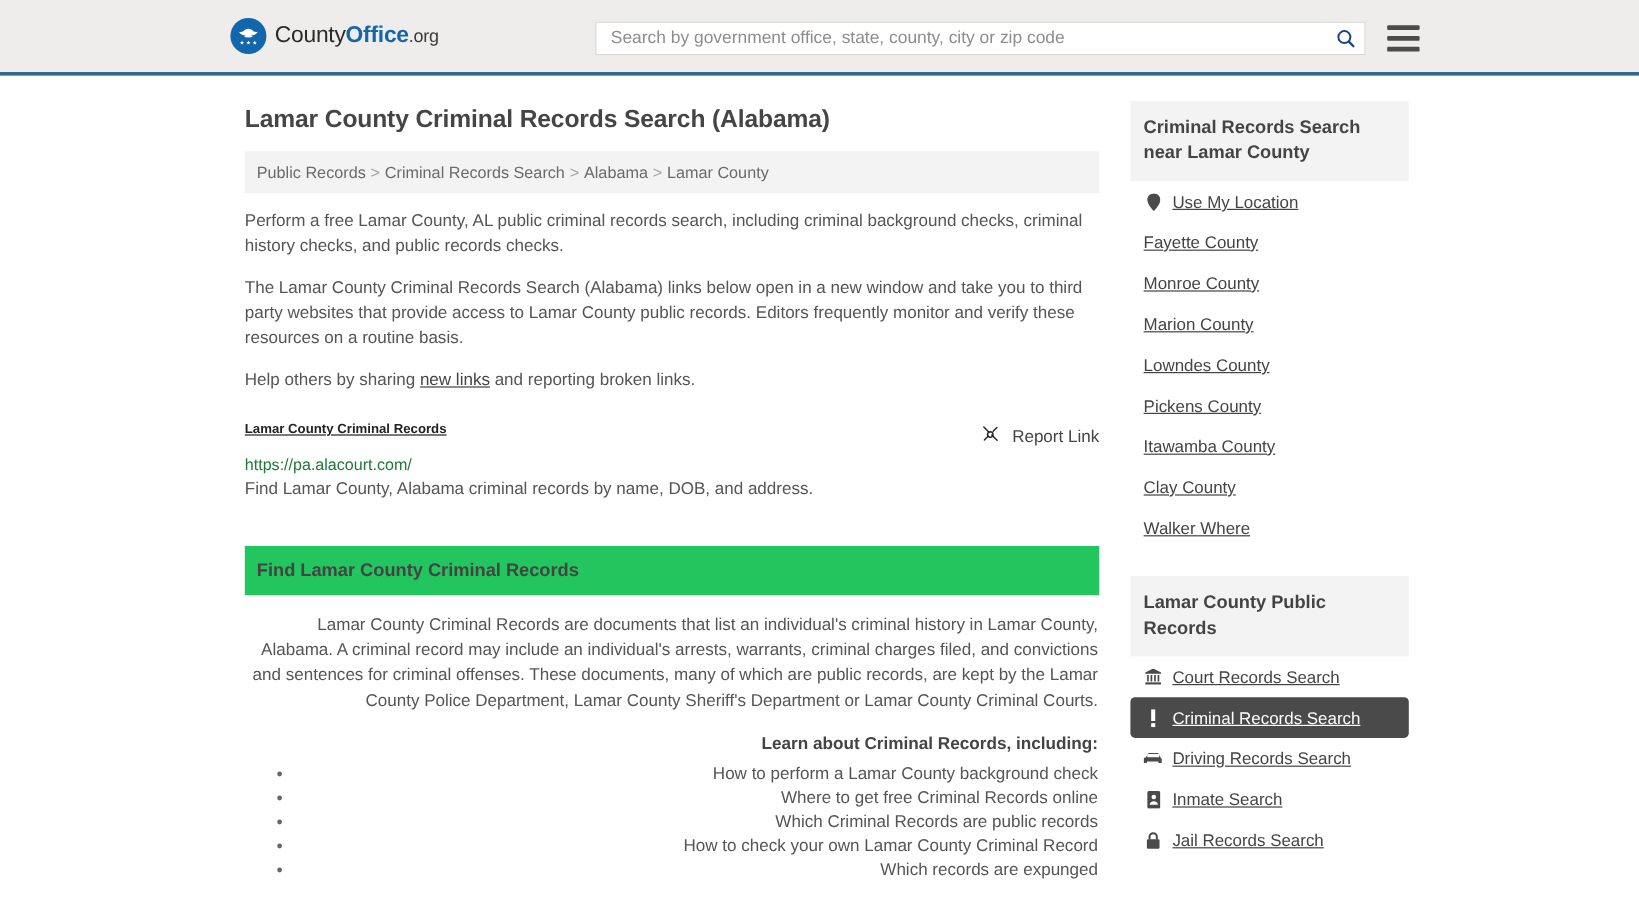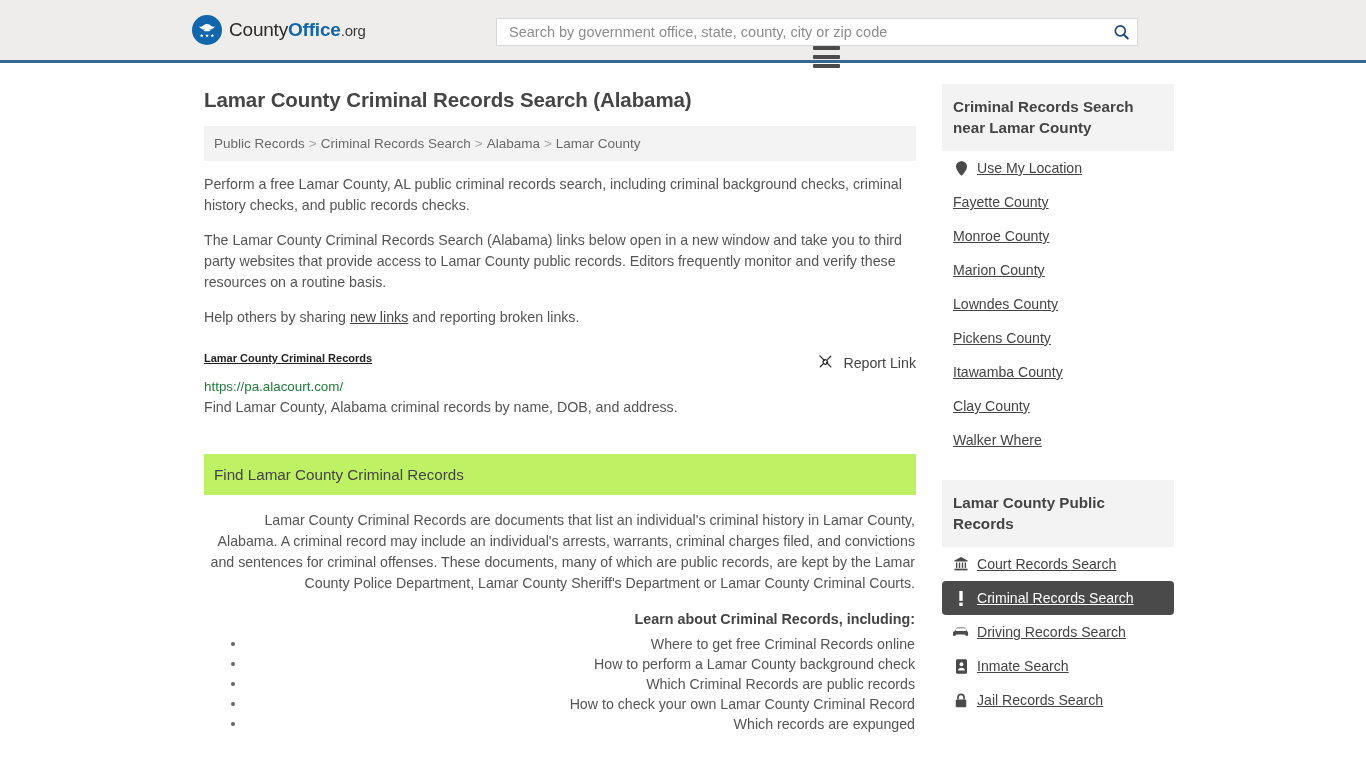--- a/index.html
+++ b/index.html
@@ -46,21 +46,20 @@
   .logo-text .t1 { color: #2b2b2b; }
   .logo-text .t2 { color: #1266ac; font-weight: bold; }
   .logo-text .t3 { color: #3b3b3b; font-size: 15px; }
 
   .search-area {
     position: absolute;
     left: 496px;
     top: 18px;
     display: flex;
     align-items: center;
-    flex-direction: column;
   }
   .search-box {
     width: 642px;
     height: 28px;
     background: #ffffff;
     border: 1px solid #d8d8d8;
     display: flex;
     align-items: center;
     padding: 0 6px 0 10px;
   }
@@ -154,24 +153,24 @@
     margin-top: 6px;
   }
   .result-desc {
     font-size: 14.2px;
     color: #555;
     margin-top: 5px;
   }
 
   
   .section-head {
-    background: #bef264;
+    background: #22c55e;
     padding: 12px 10px;
     font-size: 15.2px;
-    font-weight: normal;
+    font-weight: bold;
     color: #444;
     margin-top: 39px;
   }
   .section-body { padding: 15px 1px 0 1px; text-align: right; }
   .learn-head {
     font-size: 14.3px;
     font-weight: bold;
     color: #444;
     margin: 17px 0 7px 0;
   }
@@ -295,22 +294,22 @@
       </div>
       <div class="result-url">https://pa.alacourt.com/</div>
       <div class="result-desc">Find Lamar County, Alabama criminal records by name, DOB, and address.</div>
     </div>
 
     <div class="section-head">Find Lamar County Criminal Records</div>
     <div class="section-body">
       <p class="body-text">Lamar County Criminal Records are documents that list an individual's criminal history in Lamar County, Alabama. A criminal record may include an individual's arrests, warrants, criminal charges filed, and convictions and sentences for criminal offenses. These documents, many of which are public records, are kept by the Lamar County Police Department, Lamar County Sheriff's Department or Lamar County Criminal Courts.</p>
       <div class="learn-head">Learn about Criminal Records, including:</div>
       <ul class="learn-list">
+        <li>How to perform a Lamar County background check</li>
         <li>Where to get free Criminal Records online</li>
-        <li>How to perform a Lamar County background check</li>
         <li>Which Criminal Records are public records</li>
         <li>How to check your own Lamar County Criminal Record</li>
         <li>Which records are expunged</li>
       </ul>
     </div>
   </div>
 
   <div class="side-col">
 
     <div class="side-head">Criminal Records Search near Lamar County</div>

